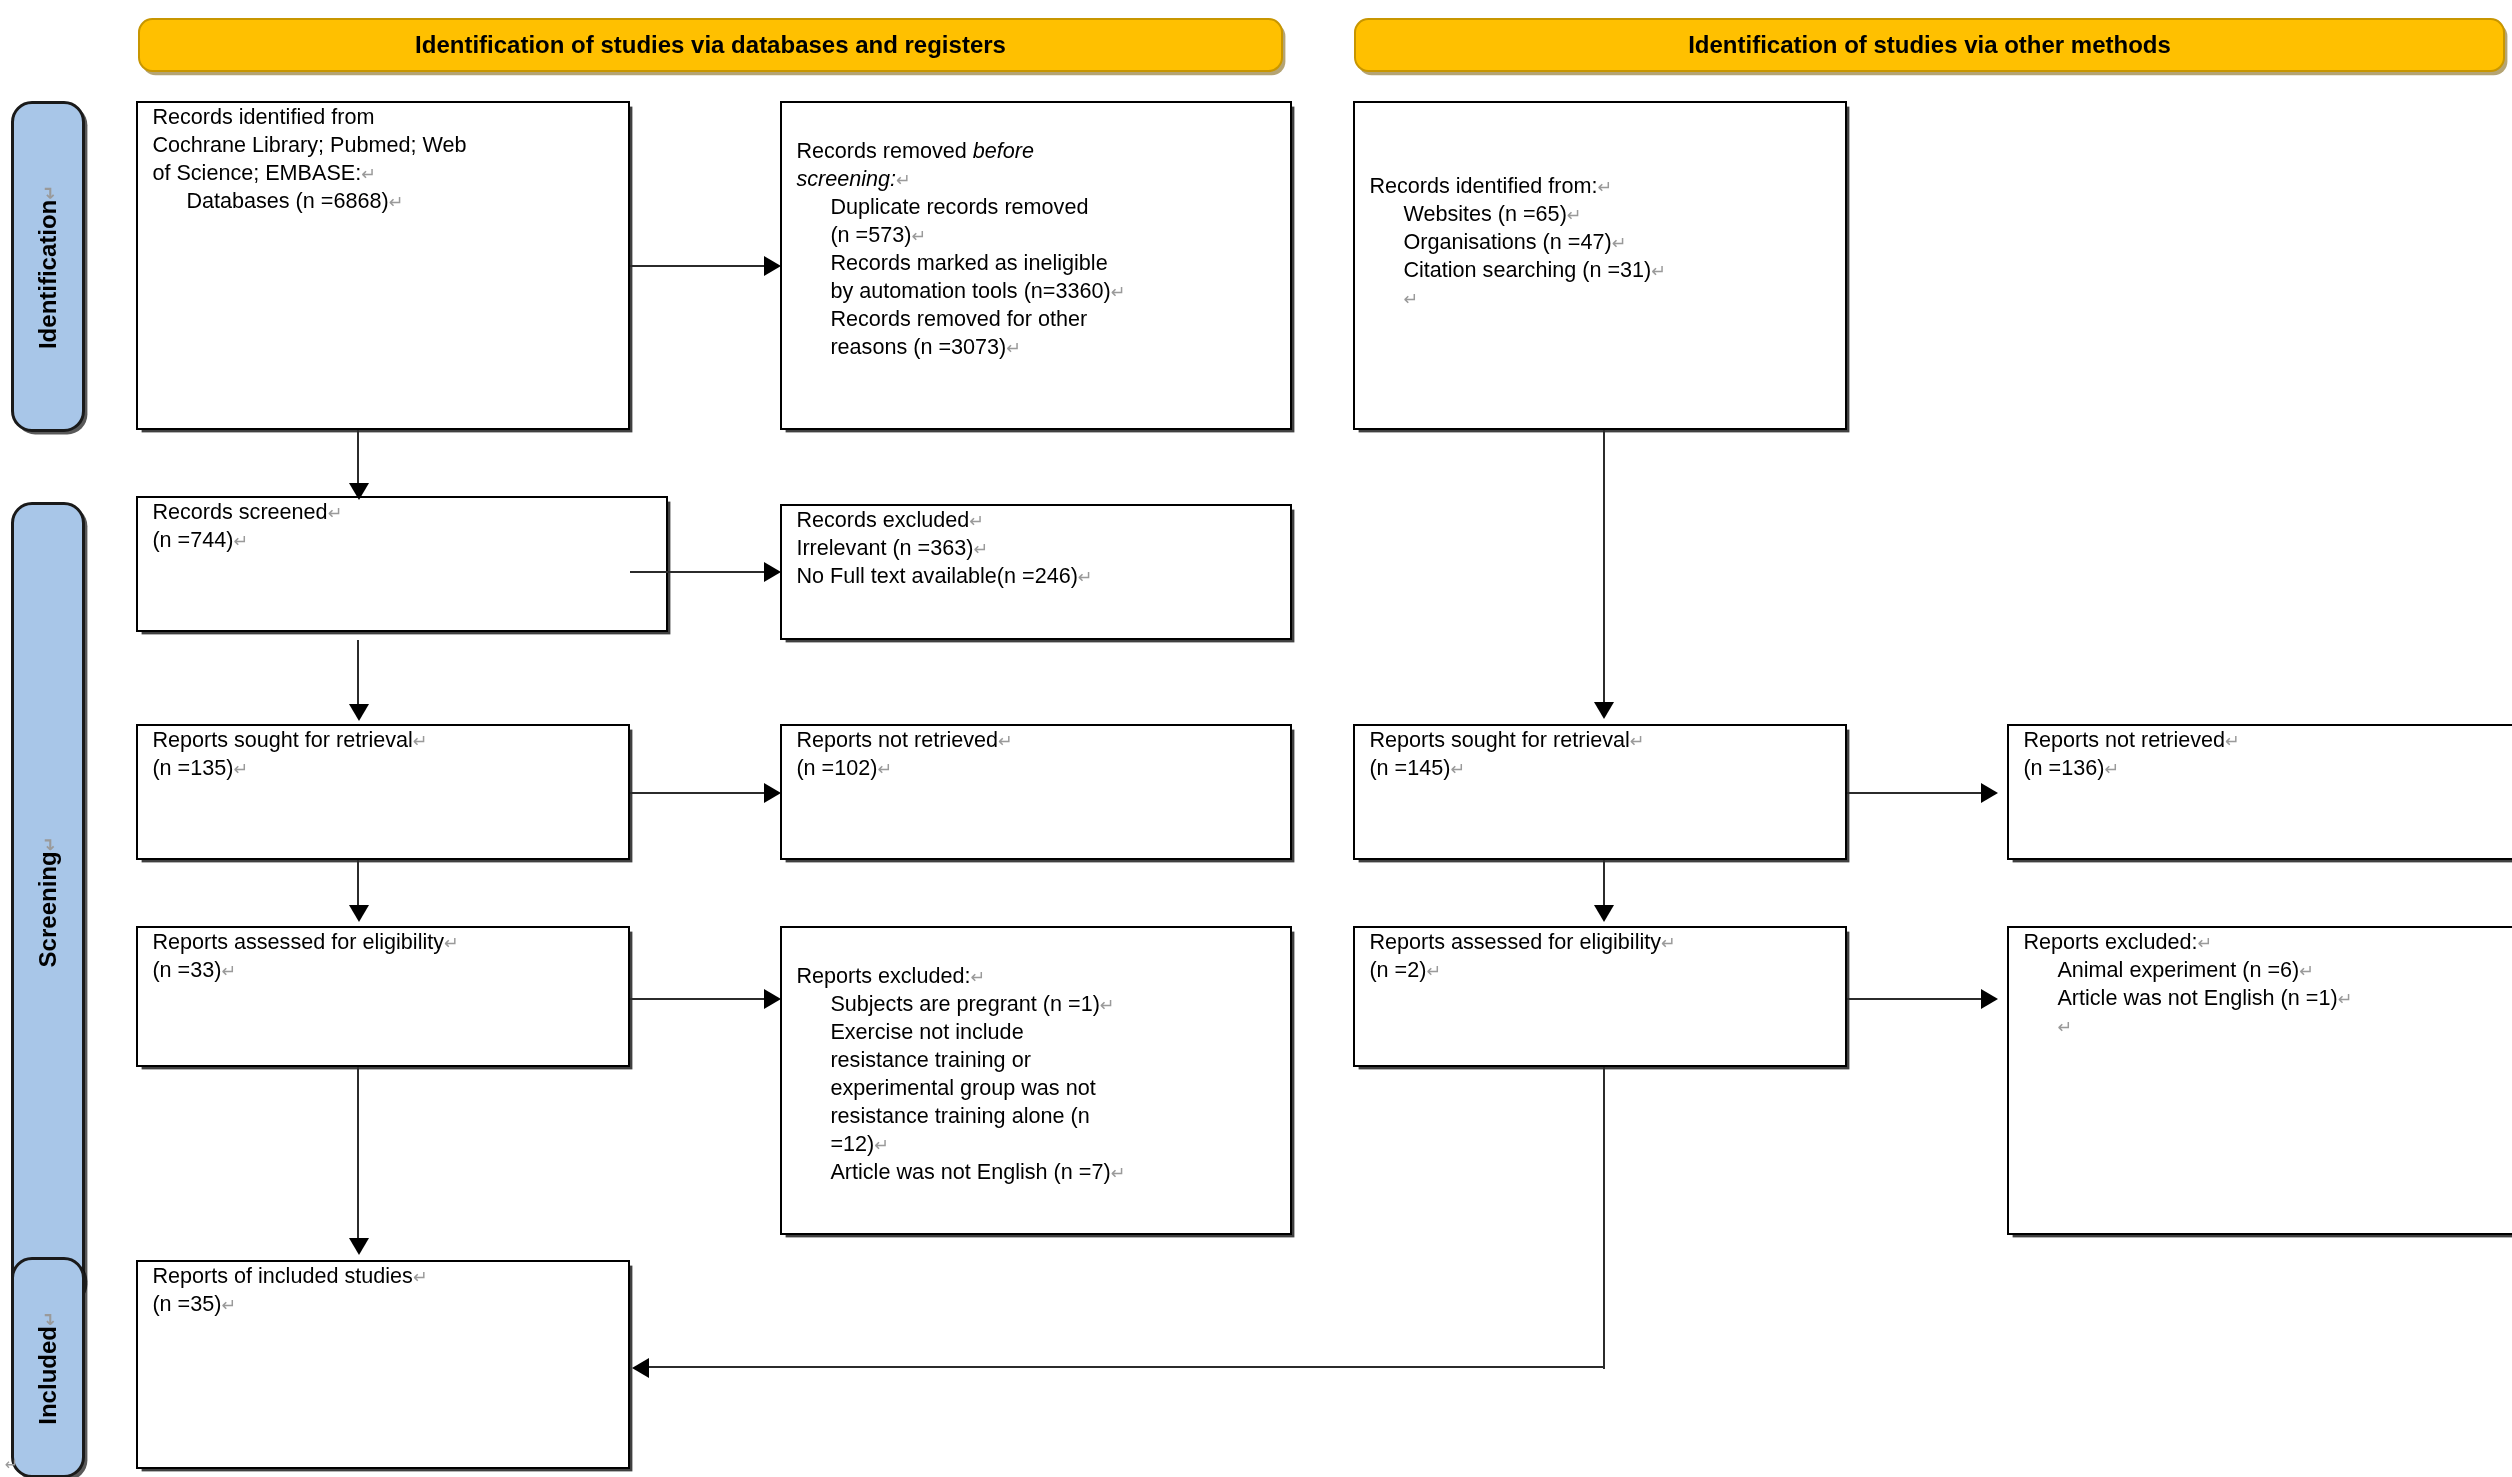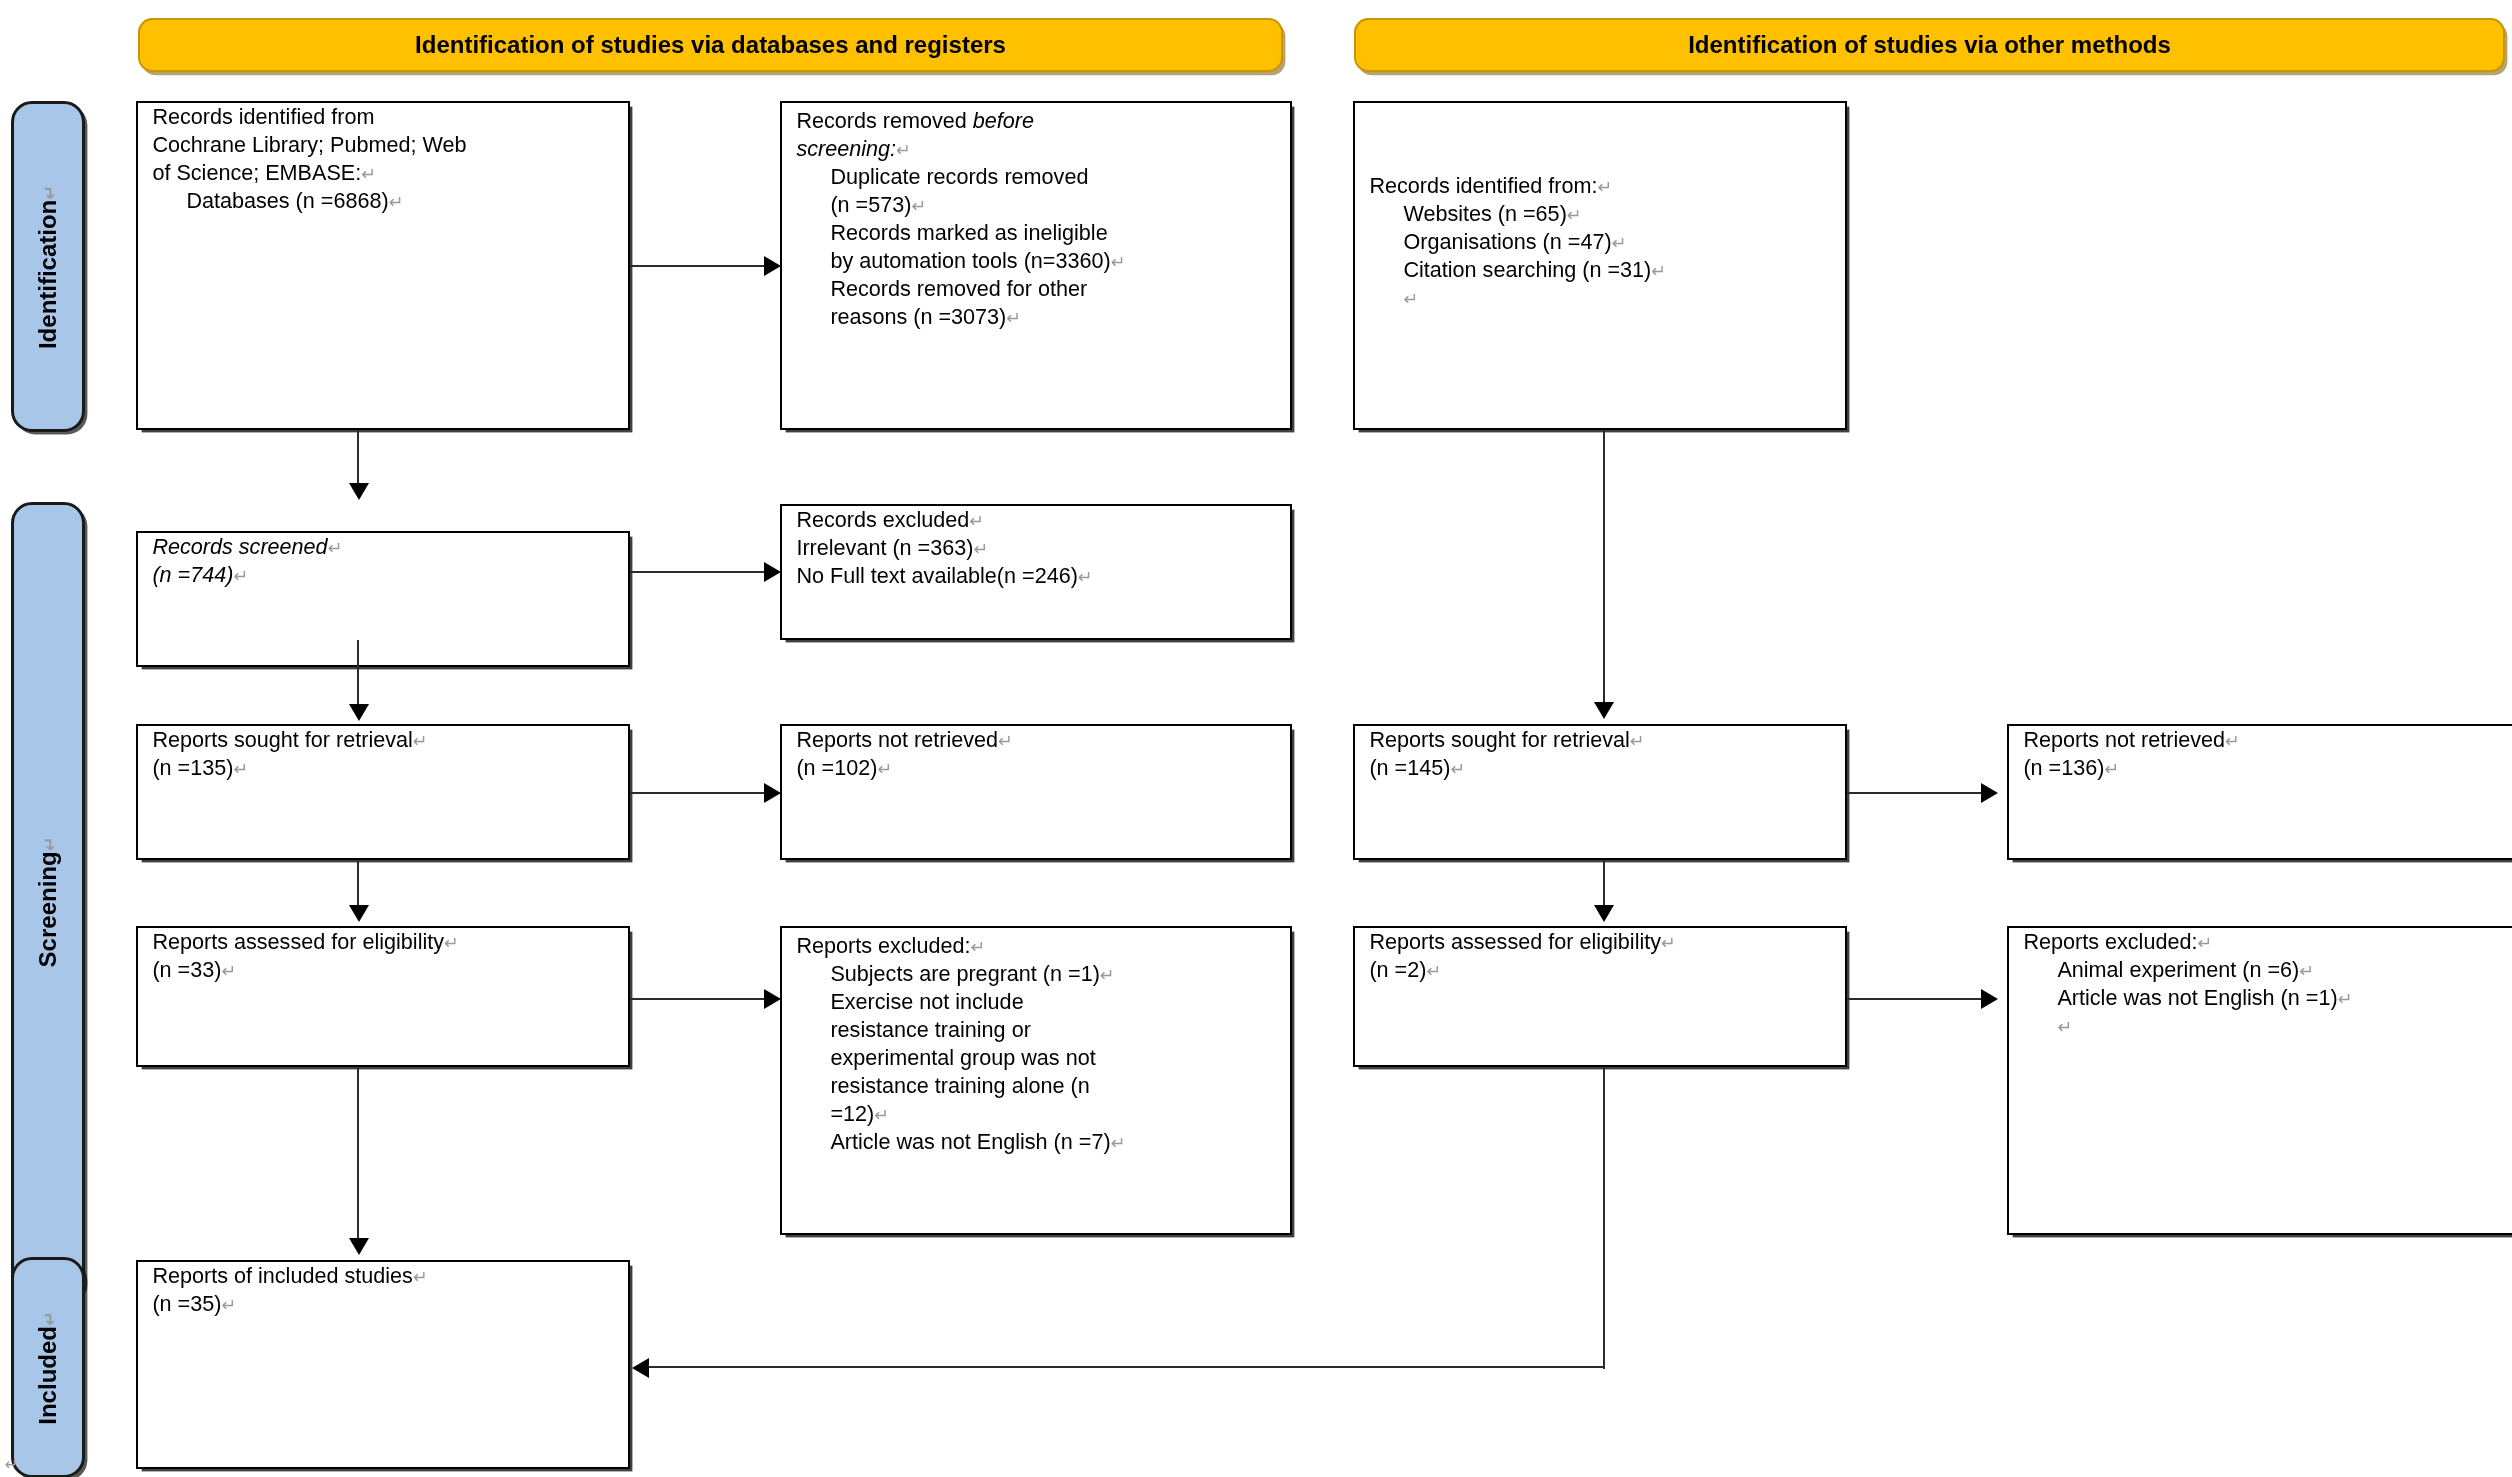--- a/index.html
+++ b/index.html
@@ -61,21 +61,21 @@
   .box {
     position: absolute;
     background: #ffffff;
     border: 2.4px solid #000000;
     box-sizing: border-box;
     box-shadow: 4px 4px 0 -1.6px rgba(0,0,0,0.75);
     display: flex;
     flex-direction: column;
     padding: 0 14.4px;
   }
-  .box.top-align { justify-content: flex-start; padding-top: 4px; }
+  .box.top-align { justify-content: flex-start; padding-top: 34px; }
   .box-line {
     font-size: 21.6px;
     line-height: 1.30;
     color: #000000;
     white-space: pre-wrap;
   }
   .box-line.indent { padding-left: 34px; }
   .box-line.italic { font-style: italic; }
   .ret {
     color: #9a9a9a;
@@ -155,21 +155,21 @@
     <div class="box-line"><span>Records removed </span><em>before</em></div>
     <div class="box-line italic"><span>screening:</span><span class="ret" style="font-style:normal">↵</span></div>
     <div class="box-line indent"><span>Duplicate records removed</span></div>
     <div class="box-line indent"><span>(n =573)</span><span class="ret">↵</span></div>
     <div class="box-line indent"><span>Records marked as ineligible</span></div>
     <div class="box-line indent"><span>by automation tools (n=3360)</span><span class="ret">↵</span></div>
     <div class="box-line indent"><span>Records removed for other</span></div>
     <div class="box-line indent"><span>reasons (n =3073)</span><span class="ret">↵</span></div>
   </div>
 
-  <div class="box" style="left:136px; top:531px; width:494px; height:136px;font-style:italic;">
+  <div class="box" style="left:136px; top:496px; width:532px; height:136px;">
     <div class="box-line"><span>Records screened</span><span class="ret">↵</span></div>
     <div class="box-line"><span>(n =744)</span><span class="ret">↵</span></div>
   </div>
 
   <div class="box" style="left:780px; top:504px; width:512px; height:136px;">
     <div class="box-line"><span>Records excluded</span><span class="ret">↵</span></div>
     <div class="box-line"><span>Irrelevant (n =363)</span><span class="ret">↵</span></div>
     <div class="box-line"><span>No Full text available(n =246)</span><span class="ret">↵</span></div>
   </div>
 

